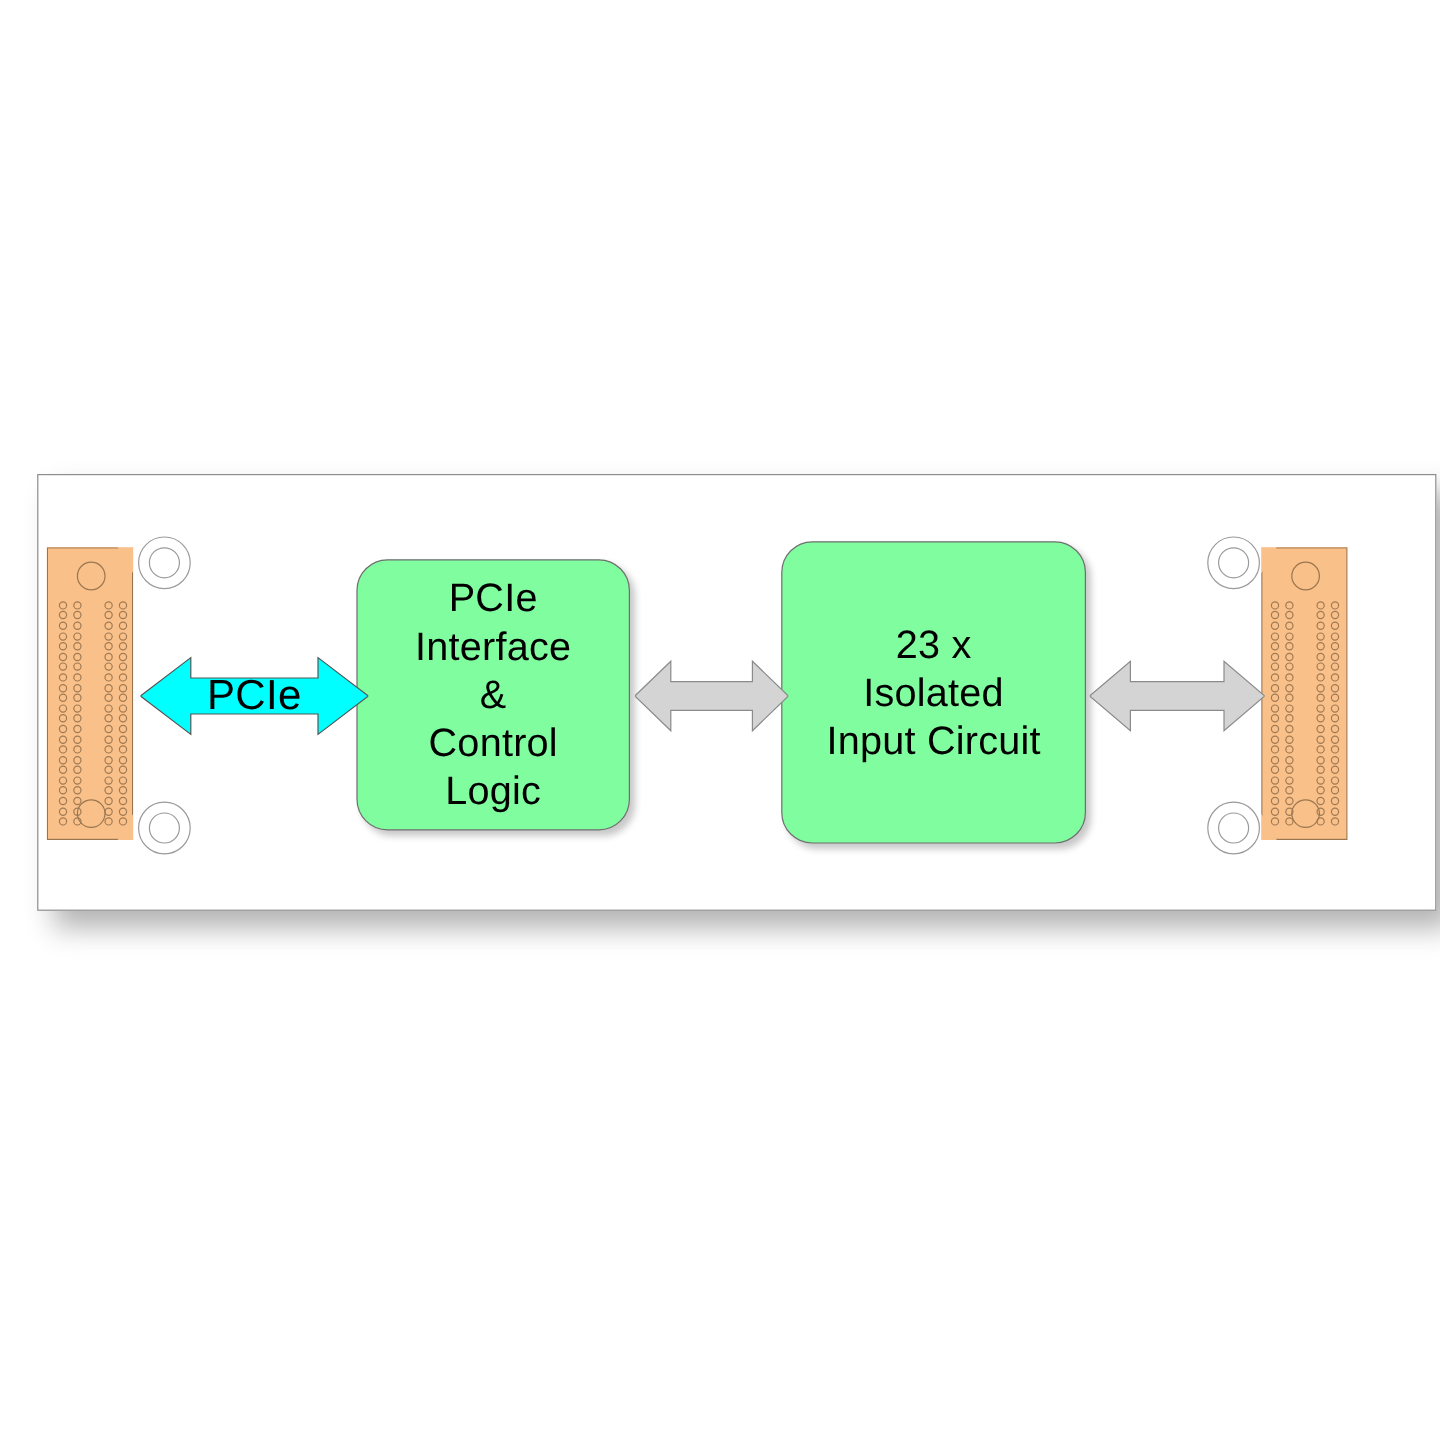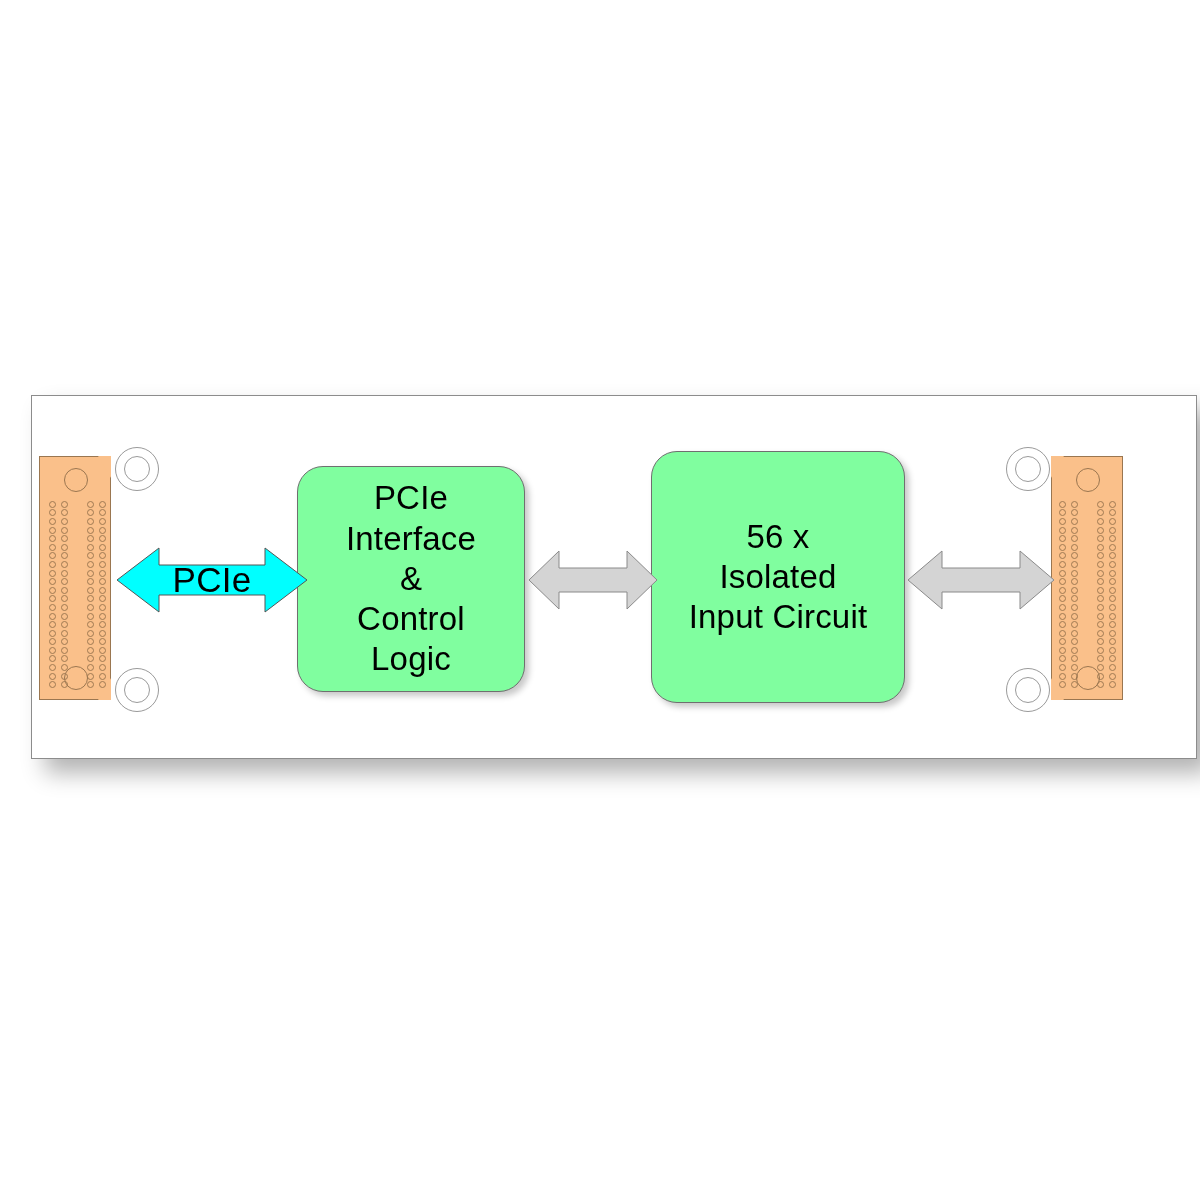--- a/index.html
+++ b/index.html
@@ -389,21 +389,21 @@
 
     <div class="block" style="left:265px; top:70px; width:228px; height:226px;">
       <span class="block-label">PCIe
 Interface
 &amp;
 Control
 Logic</span>
     </div>
 
     <div class="block" style="left:619px; top:55px; width:254px; height:252px;">
-      <span class="block-label">56 x
+      <span class="block-label">23 x
 Isolated
 Input Circuit</span>
     </div>
 
     <div class="arrow" style="left:85px; top:148px; width:190px; height:72px;">
       <svg class="arrow-shape" viewBox="0 0 190 72" preserveAspectRatio="none">
         <polygon points="0,36 42,4 42,21 148,21 148,4 190,36 148,68 148,51 42,51 42,68" fill="#00ffff" stroke="#555555" stroke-width="1"></polygon>
       </svg>
       <span class="arrow-label">PCIe</span>
     </div>

